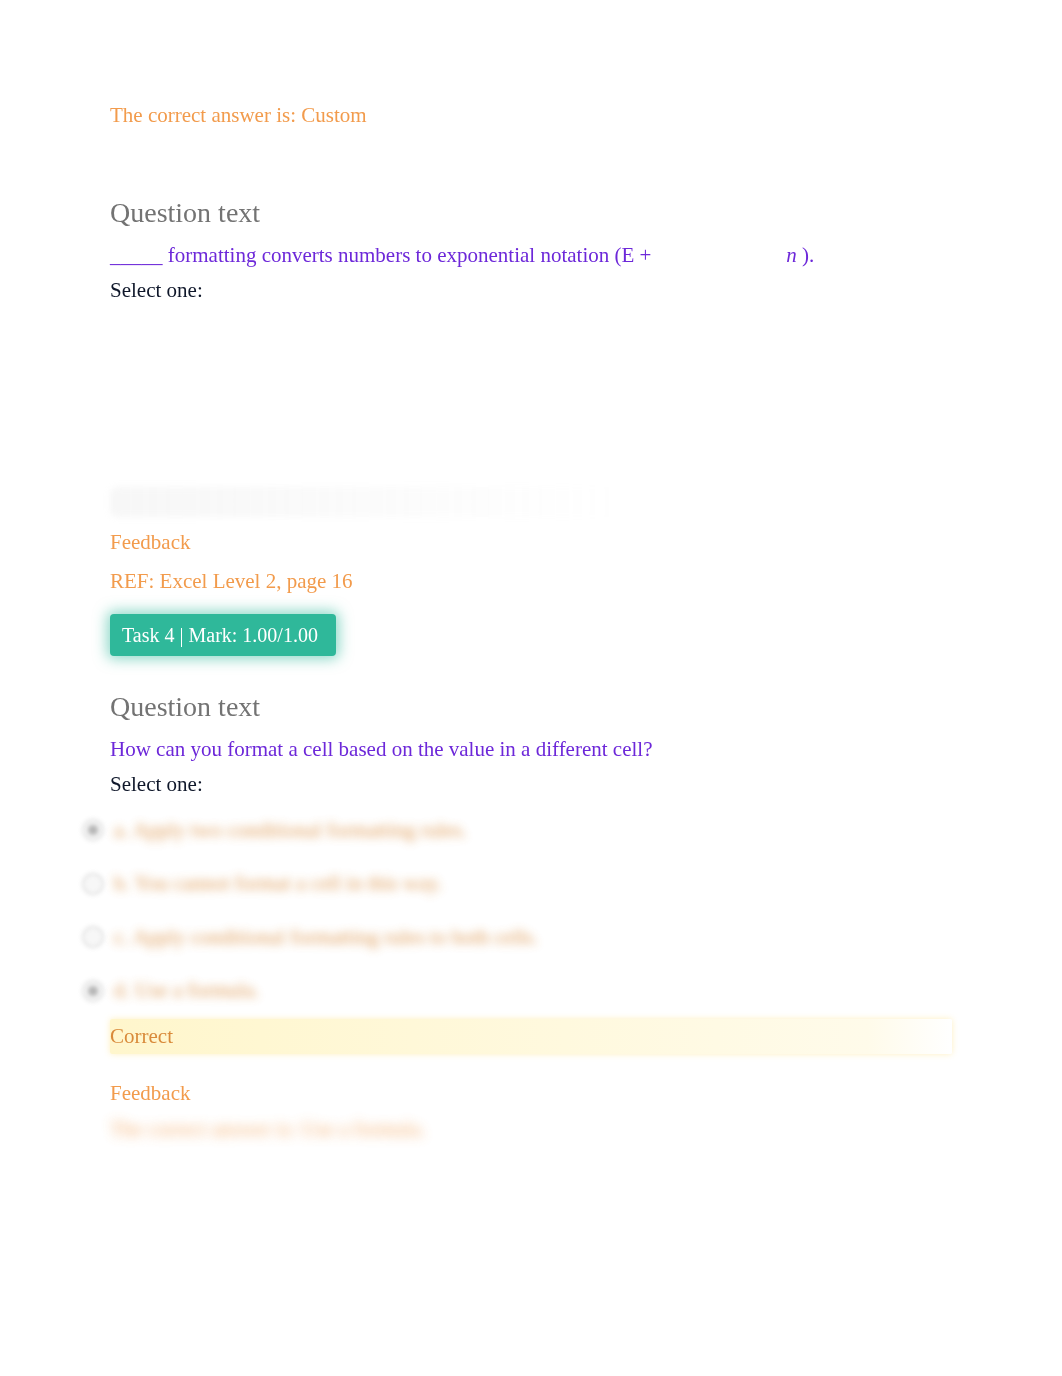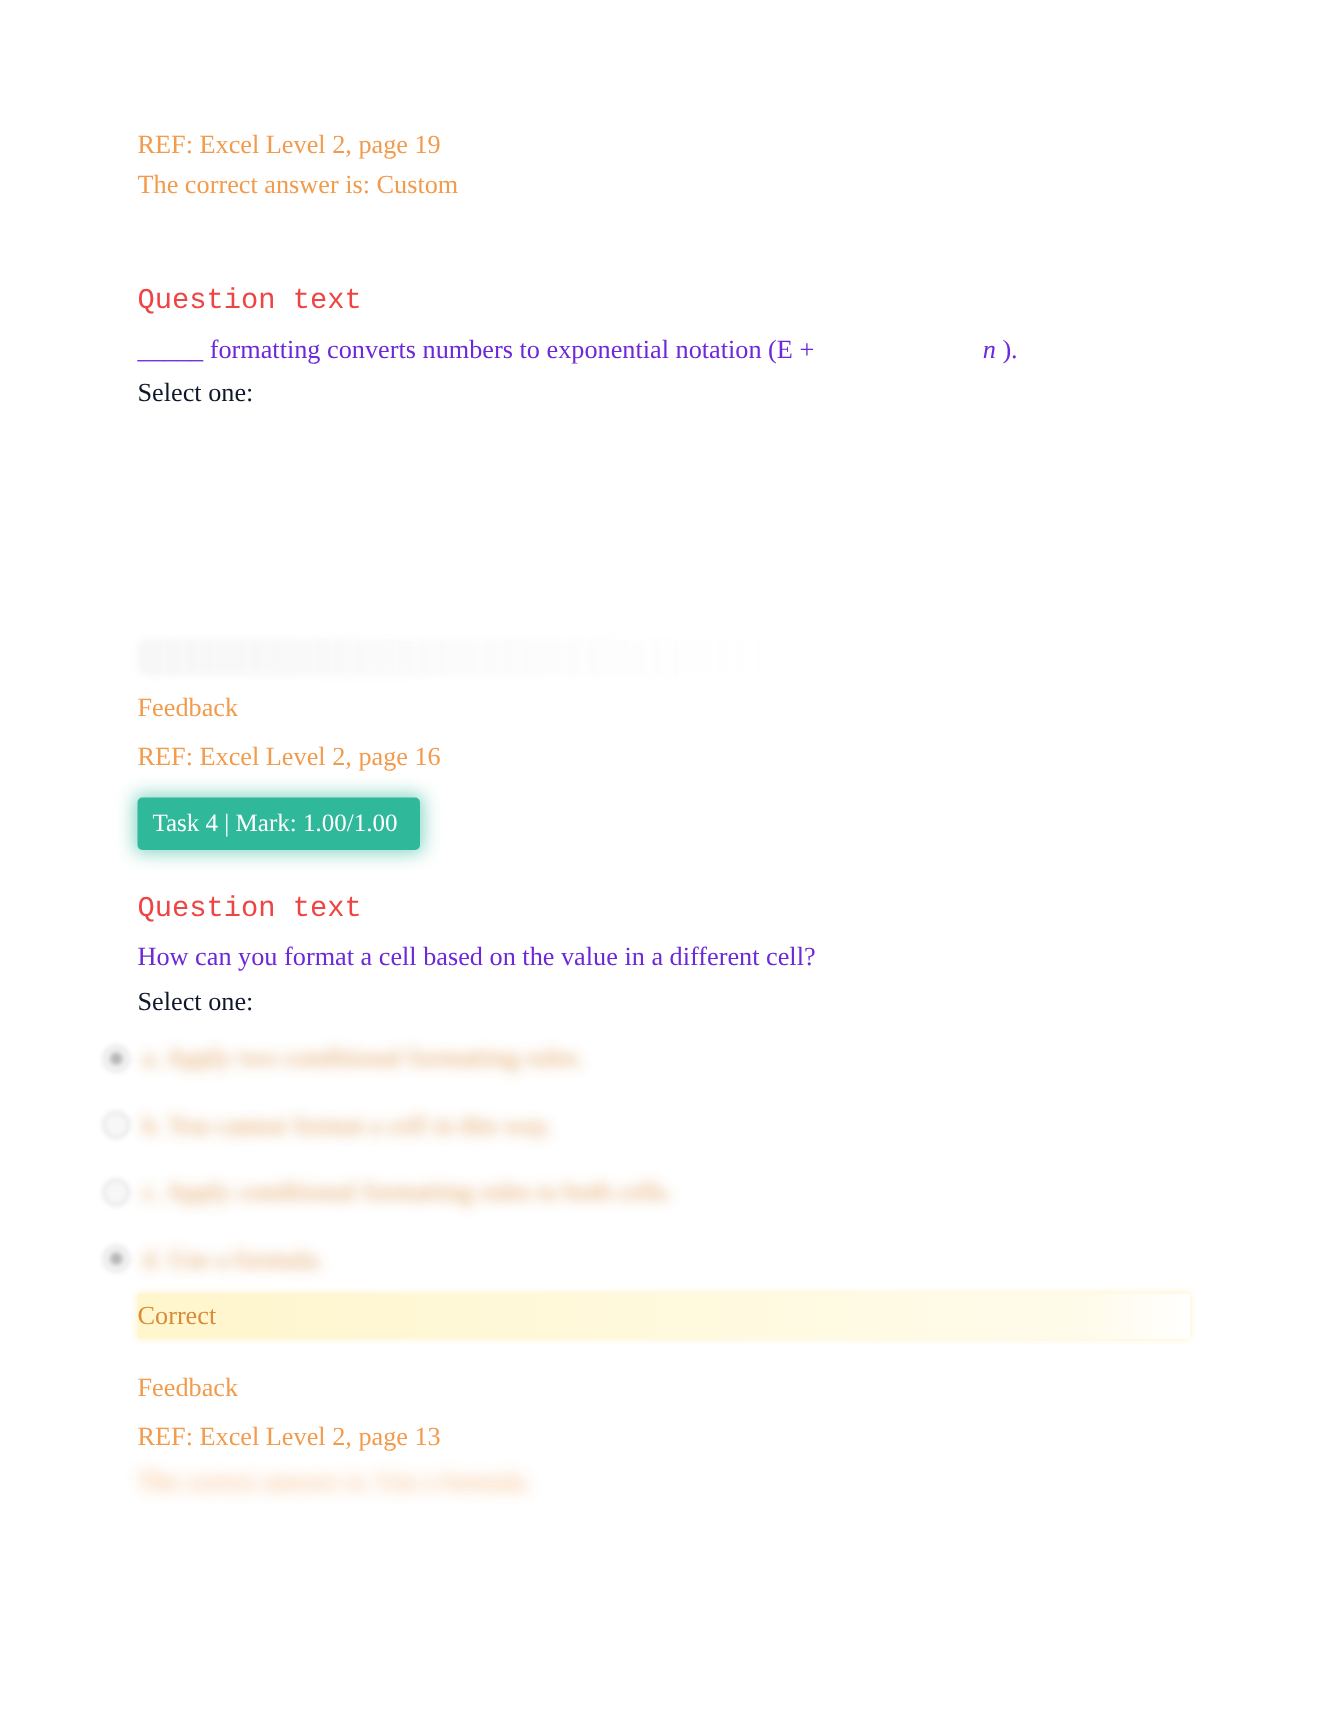--- a/index.html
+++ b/index.html
@@ -12,24 +12,23 @@
     color: #333;
     background: #fff;
     width: 1062px;
   }
   .page {
     padding: 100px 110px 120px 110px;
   }
   .orange { color: #f29b4c; }
   .question { margin-top: 60px; }
   .q-header {
-    color: #ef4444;
-    font-size: 23px;
+    color: #737373;
+    font-size: 28px;
     margin-bottom: 6px;
-    font-family: Liberation Mono, monospace;
   }
   .q-prompt {
     color: #6d28d9;
     margin-bottom: 4px;
   }
   .select-one {
     color: #0f172a;
     margin-bottom: 10px;
   }
   .blur-gap {
@@ -100,21 +99,20 @@
     min-width: 140px;
     text-align: right;
     font-style: italic;
   }
 </style>
 </head>
 <body>
 
 <div class="page">
 
-  <div class="orange">REF: Excel Level 2, page 19</div>
   <div class="orange">The correct answer is: Custom</div>
 
   <div class="question">
     <div class="q-header">Question text</div>
     <div class="q-prompt">
       <span>_____ formatting converts numbers to exponential notation (E + </span>
       <span class="spacer-n">n</span>
       <span>).</span>
     </div>
     <div class="select-one">Select one:</div>
@@ -149,18 +147,17 @@
       <div class="option">
         <span class="radio filled"></span>
         <span class="opt-text">d. Use a formula.</span>
       </div>
     </div>
 
     <div class="correct-banner">Correct</div>
 
     <div class="feedback-block">
       <div class="orange">Feedback</div>
-      <div class="ref-line">REF: Excel Level 2, page 13</div>
       <div class="answer-line blur-strong">The correct answer is: Use a formula.</div>
     </div>
   </div>
 
 </div>
 
 </body></html>

